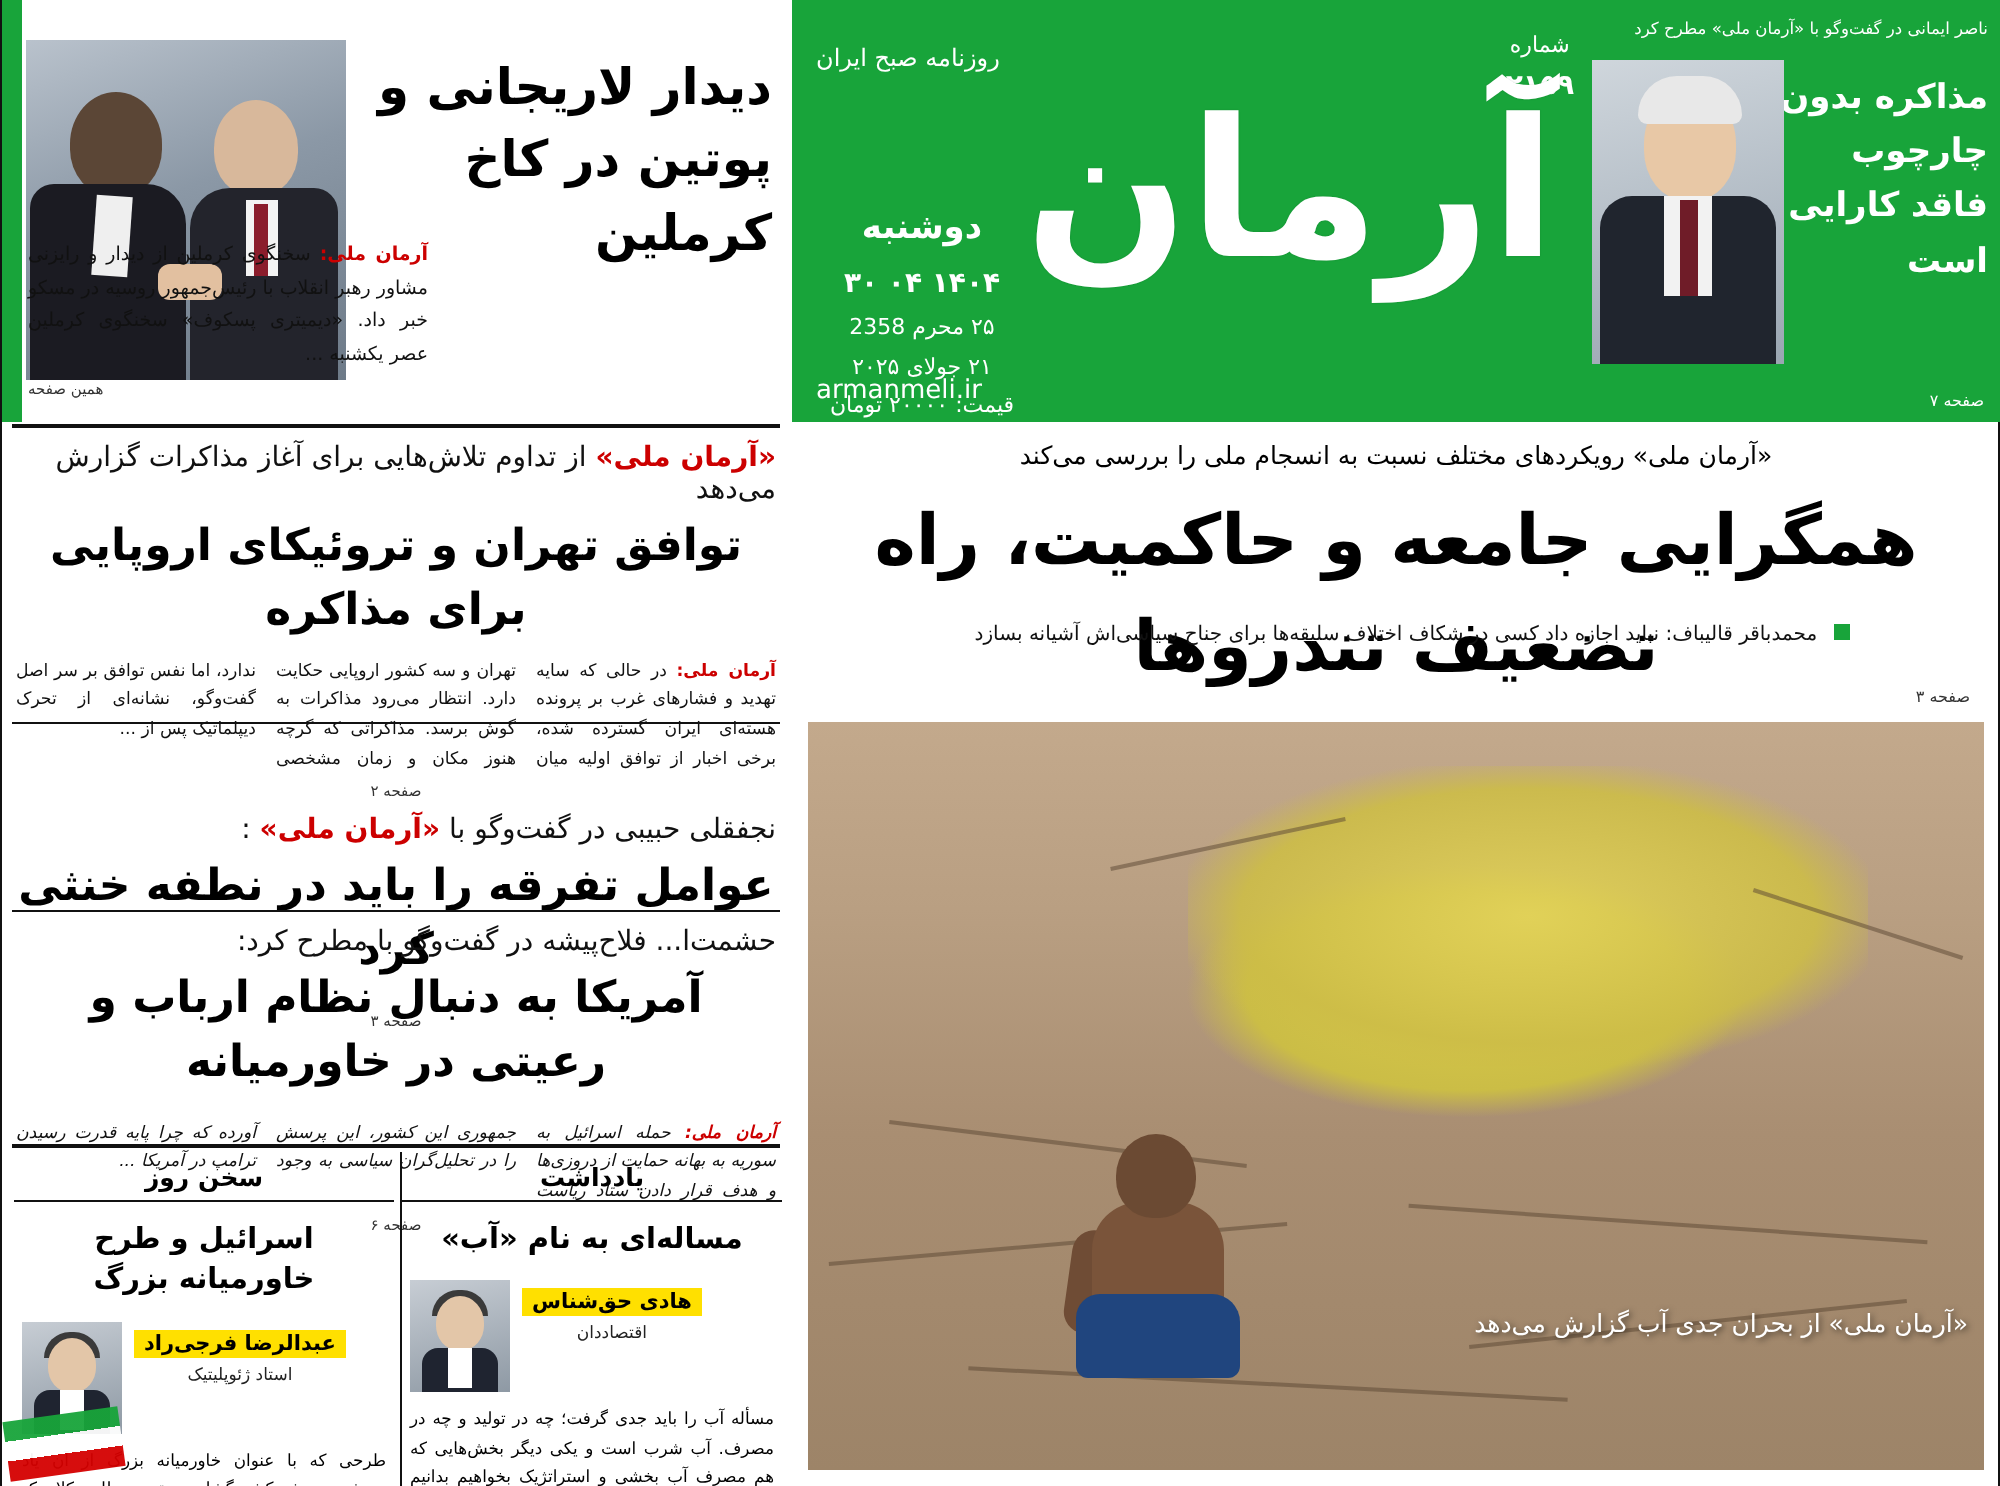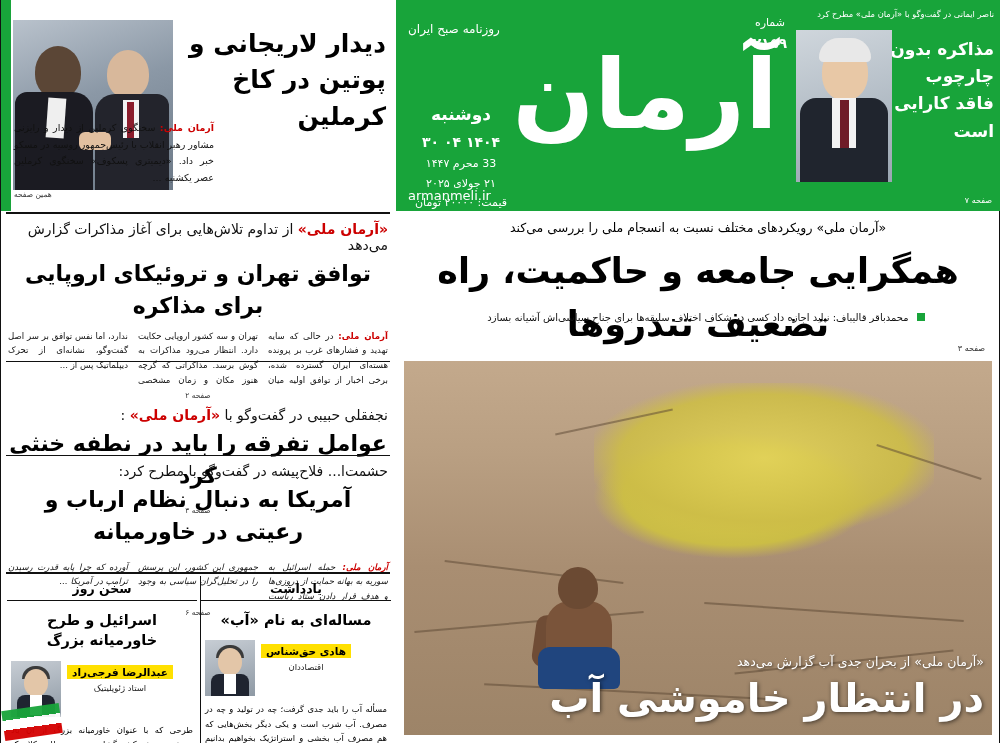--- a/index.html
+++ b/index.html
@@ -395,21 +395,21 @@
   <div class="masthead">
     <div class="issue-box">
       <div>شماره</div>
       <div class="n">۲۱۵۹</div>
     </div>
     <div class="slogan">روزنامه صبح ایران</div>
     <div class="logo-ar">آرمان ملی</div>
     <div class="dateblock">
       <div class="day">دوشنبه</div>
       <div class="ymd">۱۴۰۴ ۰۴ ۳۰</div>
-      <div>33 محرم ۱۴۴۷</div>
+      <div>۲۵ محرم 2358</div>
       <div>۲۱ جولای ۲۰۲۵</div>
       <div>قیمت: ۲۰۰۰۰ تومان</div>
     </div>
     <div class="site">armanmeli.ir</div>
   </div>
 
   <div class="topright">
     <div class="tr-kicker">ناصر ایمانی در گفت‌وگو با «آرمان ملی» مطرح کرد</div>
     <div class="tr-head">مذاکره بدون چارچوب فاقد کارایی است</div>
     <div class="tr-photo">
@@ -440,17 +440,16 @@
       <div class="crack" style="left:80px; top:330px; width:300px; height:2px; transform:rotate(3deg);"></div>
       <div class="crack" style="left:150px; top:60px; width:120px; height:2px; transform:rotate(-12deg);"></div>
       <div class="crack" style="left:470px; top:100px; width:110px; height:2px; transform:rotate(18deg);"></div>
       <div class="boy">
         <div class="arm"></div>
           <div class="back"></div>
           <div class="head"></div>
           <div class="short"></div>
       </div>
       <div class="main-photo-kicker">«آرمان ملی» از بحران جدی آب گزارش می‌دهد</div>
-      <div class="main-photo-head">در انتظار خاموشی آب</div>
     </div>
   </div>
 
 </div>
 
 </body></html>

